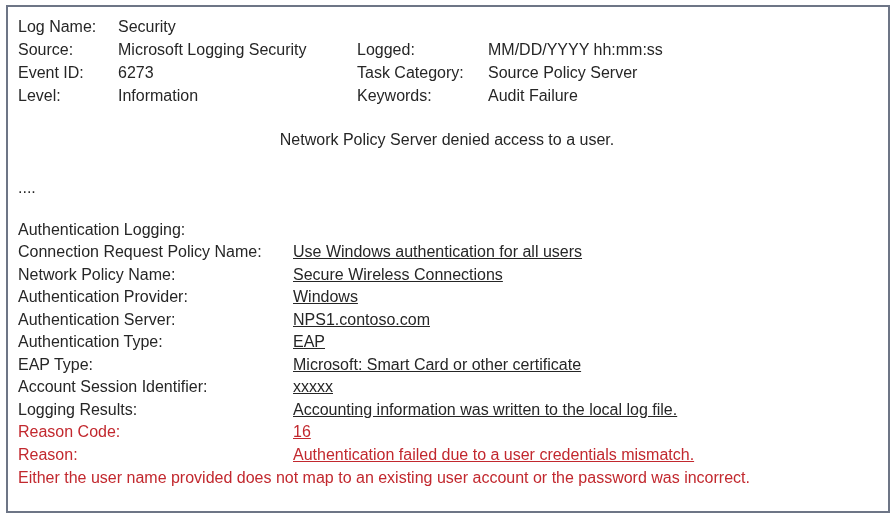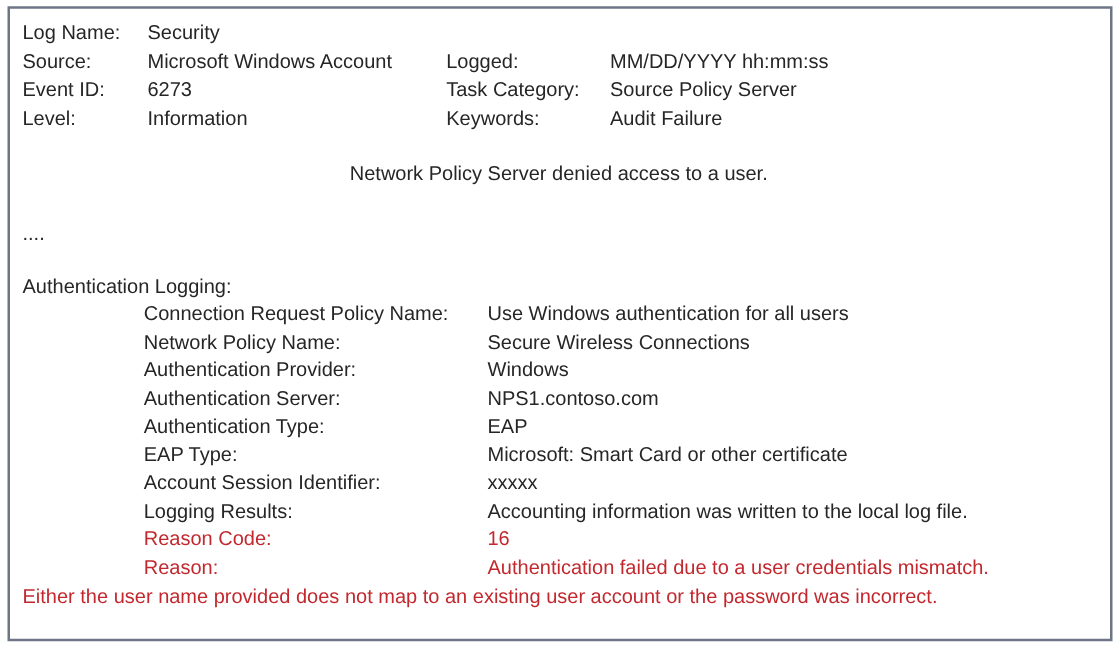--- a/index.html
+++ b/index.html
@@ -26,42 +26,42 @@
     line-height: 23px;
   }
   .hdr-row { display: flex; }
   .hc1 { width: 100px; flex: 0 0 auto; }
   .hc2 { width: 239px; flex: 0 0 auto; }
   .hc3 { width: 131px; flex: 0 0 auto; }
   .hc4 { flex: 1 1 auto; }
   .desc  { margin-top: 21px; text-align: center; }
   .dots  { margin-top: 25px; }
   .auth-title { margin-top: 19px; }
-  .details { margin-left: 97px; }
+  .details { }
   .detail-row { display: flex; line-height: 22.5px; }
   .dl { width: 275px; flex: 0 0 auto; }
-  .dv { flex: 1 1 auto; }
+  .dv { flex: 1 1 auto; text-decoration: underline; }
   .red { color: var(--highlight-color, #c2282e); }
   .footer-note { color: var(--highlight-color, #c2282e); line-height: 23px; }
 </style>
 </head>
 <body>
 
 <div class="frame">
 
   <div>
     <div class="hdr-row">
       <span class="hc1">Log Name:</span>
       <span class="hc2">Security</span>
       <span class="hc3"></span>
       <span class="hc4"></span>
     </div>
     <div class="hdr-row">
       <span class="hc1">Source:</span>
-      <span class="hc2">Microsoft Windows Account</span>
+      <span class="hc2">Microsoft Logging Security</span>
       <span class="hc3">Logged:</span>
       <span class="hc4">MM/DD/YYYY hh:mm:ss</span>
     </div>
     <div class="hdr-row">
       <span class="hc1">Event ID:</span>
       <span class="hc2">6273</span>
       <span class="hc3">Task Category:</span>
       <span class="hc4">Source Policy Server</span>
     </div>
     <div class="hdr-row">

